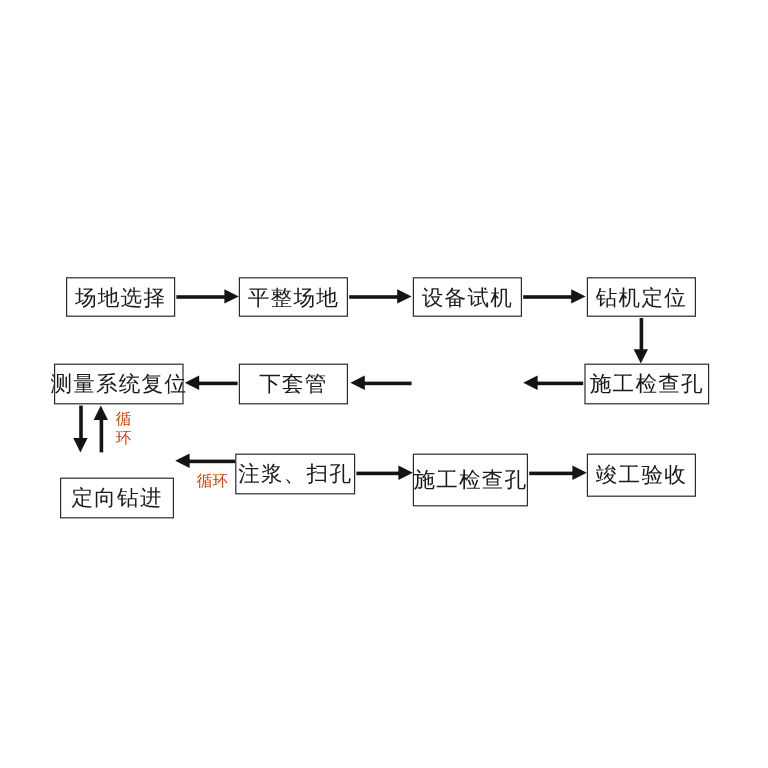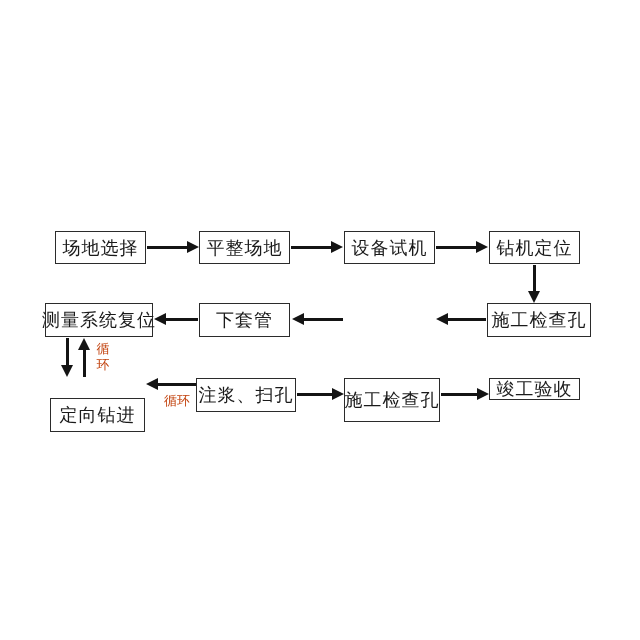--- a/index.html
+++ b/index.html
@@ -129,21 +129,21 @@
   </div>
   <div>
     <div class="head-up" style="left:78px; top:338px;"></div>
     <div class="line-v" style="left:83px; top:349px; height:28px;"></div>
   </div>
   <div class="edge-label edge-label-vertical" style="left:95px; top:341px;">循环</div>
 
   <div class="node" style="left:50px;  top:378px; width:95px;  height:34px;margin-top:20px;">定向钻进</div>
   <div class="node" style="left:196px; top:378px; width:100px; height:34px;">注浆、扫孔</div>
   <div class="node" style="left:344px; top:378px; width:96px;  height:44px;">施工检查孔</div>
-  <div class="node" style="left:489px; top:378px; width:91px;  height:22px;">竣工验收</div>
+  <div class="node" style="left:489px; top:378px; width:91px;  height:36px;">竣工验收</div>
 
   <div>
     <div class="head-left" style="left:146px; top:378px;"></div>
     <div class="line-h" style="left:157px; top:383px; width:39px;"></div>
   </div>
   <div class="edge-label" style="left:157px; top:392px; width:40px; text-align:center;">循环</div>
 
   <div>
     <div class="line-h" style="left:297px; top:393px; width:36px;"></div>
     <div class="head-right" style="left:332px; top:388px;"></div>

